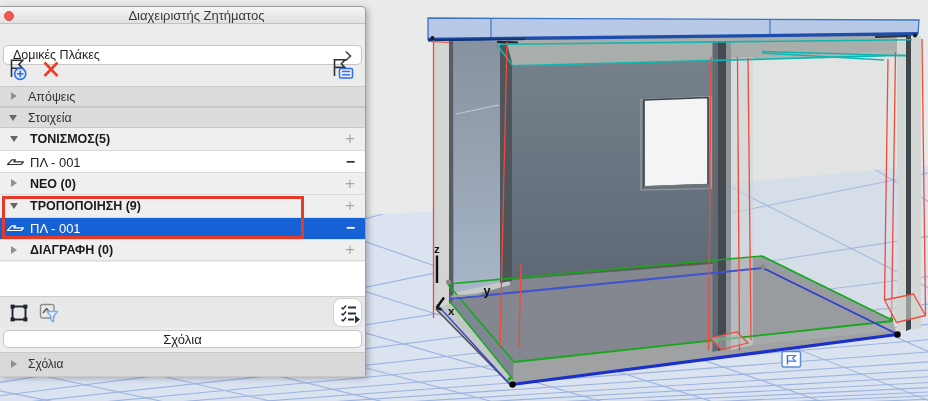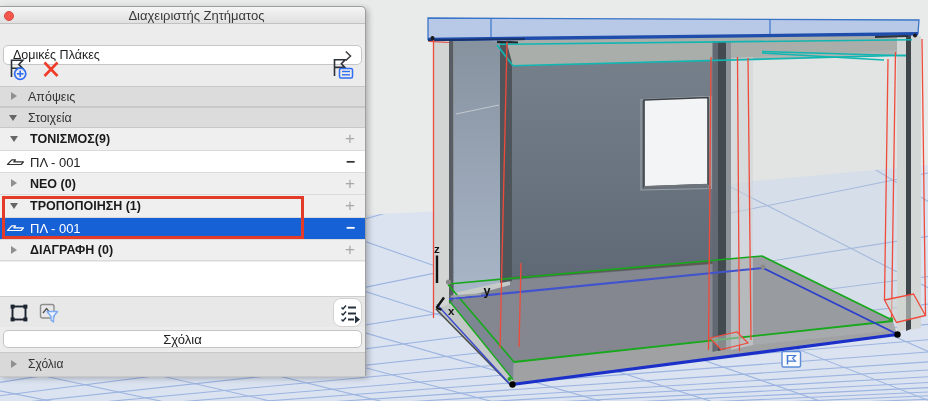--- a/index.html
+++ b/index.html
@@ -199,38 +199,38 @@
 <div class="hdr" style="top:100px;height:21px">
       <span class="tri-d"></span>
       <span class="hl">Στοιχεία</span>
     </div>
 <div class="hdr" style="top:79px;height:21px">
       <span class="tri-r"></span>
       <span class="hl">Απόψεις</span>
     </div>
 <div class="row cat" style="top:121px;height:23px">
       <span class="tri-d" style="left:10px"></span>
-      <span class="ct">ΤΟΝΙΣΜΟΣ(9)</span>
+      <span class="ct">ΤΟΝΙΣΜΟΣ(5)</span>
       <span class="plus">+</span>
     </div>
 <div class="row item" style="top:144px;height:22px">
       <svg width="19" height="12" viewBox="0 0 19 12" style="position:absolute;left:6px;top:50%;margin-top:-6px">
         <path d="M1.5 8.5 L5.8 3.8 L9.5 3.8 L7.8 5.8 L17.5 5.8 L15.2 8.5 Z" fill="none" stroke="#333" stroke-width="1.2" stroke-linejoin="round"></path>
       </svg>
       <span class="it">ΠΛ - 001</span>
       <span class="minus">−</span>
     </div>
 <div class="row cat" style="top:166px;height:22px">
       <span class="tri-r" style="left:11px"></span>
       <span class="ct">ΝΕΟ (0)</span>
       <span class="plus">+</span>
     </div>
 <div class="row cat" style="top:188px;height:22.5px">
       <span class="tri-d" style="left:10px"></span>
-      <span class="ct">ΤΡΟΠΟΠΟΙΗΣΗ (1)</span>
+      <span class="ct">ΤΡΟΠΟΠΟΙΗΣΗ (9)</span>
       <span class="plus">+</span>
     </div>
 <div class="row item sel" style="top:210.5px;height:22.5px">
       <svg width="19" height="12" viewBox="0 0 19 12" style="position:absolute;left:6px;top:50%;margin-top:-6px">
         <path d="M1.5 8.5 L5.8 3.8 L9.5 3.8 L7.8 5.8 L17.5 5.8 L15.2 8.5 Z" fill="none" stroke="#fff" stroke-width="1.2" stroke-linejoin="round"></path>
       </svg>
       <span class="it">ΠΛ - 001</span>
       <span class="minus">−</span>
     </div>
 <div class="row cat" style="top:233px;height:21px">

